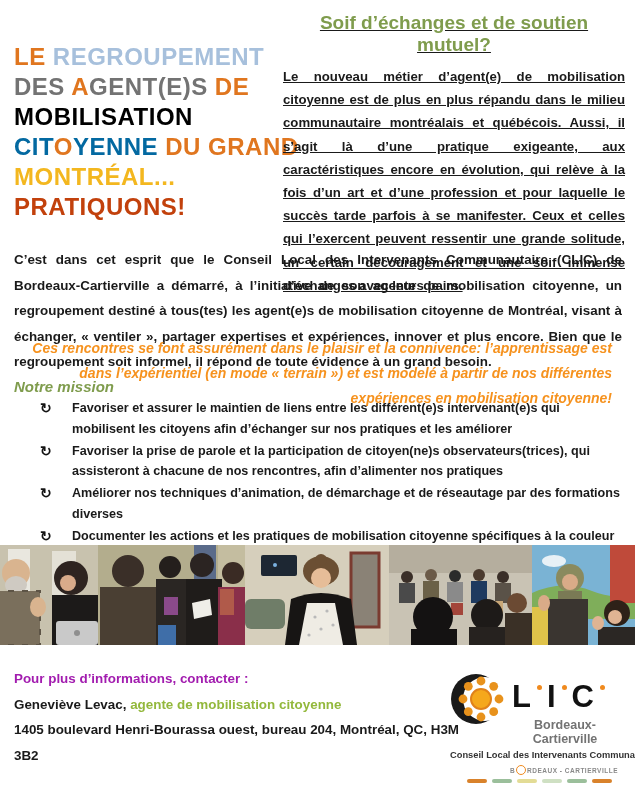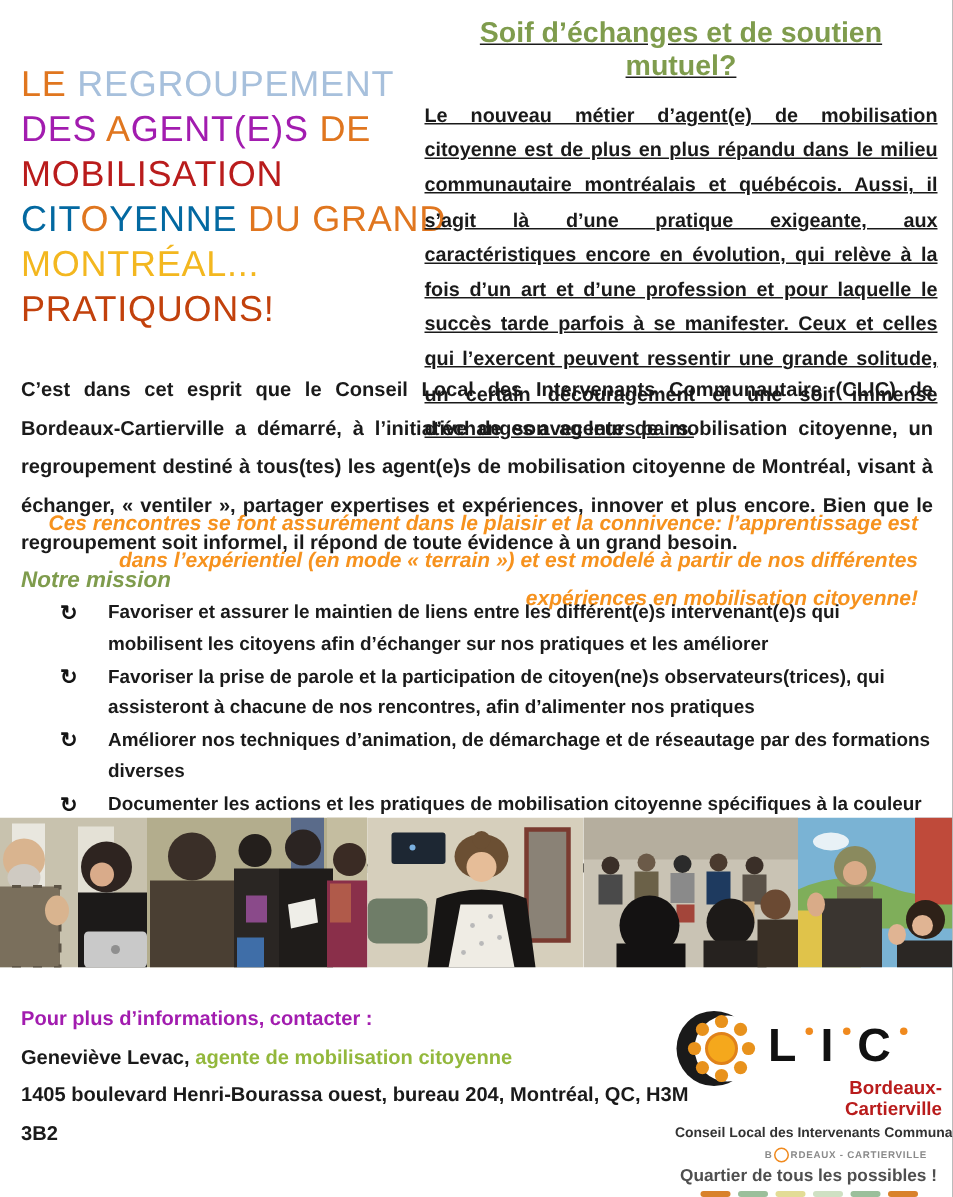--- a/index.html
+++ b/index.html
@@ -3,23 +3,23 @@
 <meta charset="utf-8">
 <style>
   html,body{margin:0;padding:0;background:#888;}
   #page{
     position:relative;width:635px;height:798px;background:#ffffff;
     font-family:"Liberation Sans",sans-serif;font-weight:bold;color:#1a1a1a;
     overflow:hidden;margin:0 auto;
   }
   
   #title-block{position:absolute;left:14px;top:42px;width:300px;line-height:30px;
-    font-size:24px;letter-spacing:.5px;font-weight:normal;}
-  .t-orange{color:#e0761f}.t-blue{color:#a7c0dc}.t-maroon{color:#a21caf}
-  .t-olive{color:#b91c1c}.t-gray{color:#0369a1}.t-yellow{color:#f3b71f}.t-black{color:#c2410c}
+    font-size:24px;letter-spacing:.5px;font-weight:bold;}
+  .t-orange{color:#e0761f}.t-blue{color:#a7c0dc}.t-maroon{color:#737373}
+  .t-olive{color:#000000}.t-gray{color:#0369a1}.t-yellow{color:#f3b71f}.t-black{color:#c2410c}
   
   #intro{position:absolute;left:283px;top:12px;width:342px;text-decoration:underline;}
   #intro-heading{font-size:19px;color:#7f9c4d;text-align:center;margin:0 0 9px 0;}
   #intro-body{font-size:13.2px;line-height:23.2px;text-align:justify;margin:0;}
   
   #para2{position:absolute;left:14px;top:234px;width:608px;font-size:13.4px;
     line-height:25.4px;text-align:justify;}
   
   #highlight{position:absolute;left:24px;top:322px;width:588px;font-size:14px;
     line-height:25px;text-align:right;font-style:italic;color:#f6921e;}
@@ -37,21 +37,21 @@
   #contact{position:absolute;left:14px;top:666px;width:445px;font-size:13.4px;
     line-height:25.5px;}
   #contact .c-orange{color:#a21caf;}
   #contact .c-green{color:#93b83c;}
   
   #logo{position:absolute;left:450px;top:670px;width:178px;text-align:center;}
   #logo-top{display:flex;align-items:center;justify-content:flex-start;height:58px;}
   #logo-letters{display:flex;align-items:center;margin-left:6px;margin-top:-6px;}
   .logo-letter{font-size:31px;color:#111;line-height:1;letter-spacing:1px;}
   .logo-dot{width:5px;height:5px;border-radius:50%;background:#f08a1e;margin:0 5px;align-self:flex-start;margin-top:4px;}
-  #logo-area{font-size:12.5px;color:#b91c1c;margin-top:-10px;text-align:right;padding-left:52px;}
+  #logo-area{font-size:12.5px;color:#737373;margin-top:-10px;text-align:center;padding-left:52px;}
   #logo-org{font-size:9.3px;color:#333;margin-top:4px;white-space:nowrap;}
   #logo-mini{font-size:6.5px;color:#8a8a8a;margin-top:5px;text-align:right;padding-right:10px;
     display:flex;align-items:center;justify-content:flex-end;gap:1px;letter-spacing:.5px;}
   .mini-circle{display:inline-block;width:8px;height:8px;border:1.6px solid #f08a1e;border-radius:50%;}
   #logo-tagline{font-size:11.5px;color:#4f4f4f;margin-top:3px;}
   #logo-dashes{display:flex;justify-content:center;gap:5px;margin-top:4px;}
   #logo-dashes span{width:20px;height:3.5px;border-radius:2px;}
   #logo-dashes span:nth-child(1){background:#d9822b;}
   #logo-dashes span:nth-child(2){background:#9bbf9b;}
   #logo-dashes span:nth-child(3){background:#e3dc96;}
@@ -223,21 +223,20 @@
         <span class="logo-dot"></span>
       </div>
     </div>
     <div id="logo-area">Bordeaux-Cartierville</div>
     <div id="logo-org">Conseil Local des Intervenants Communautaires</div>
     <div id="logo-mini">
       <span>B</span>
         <span class="mini-circle"></span>
         <span>RDEAUX - CARTIERVILLE</span>
     </div>
-    <div id="logo-tagline">Quartier de tous les possibles !</div>
     <div id="logo-dashes">
       <span></span>
         <span></span>
         <span></span>
         <span></span>
         <span></span>
         <span></span>
     </div>
   </div>
 

